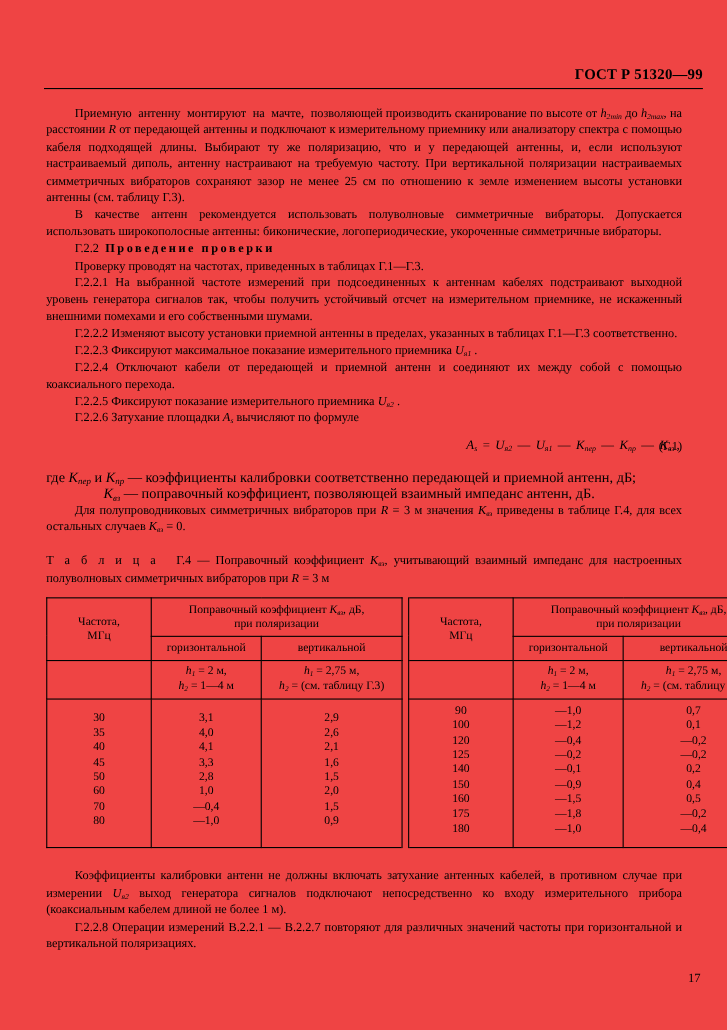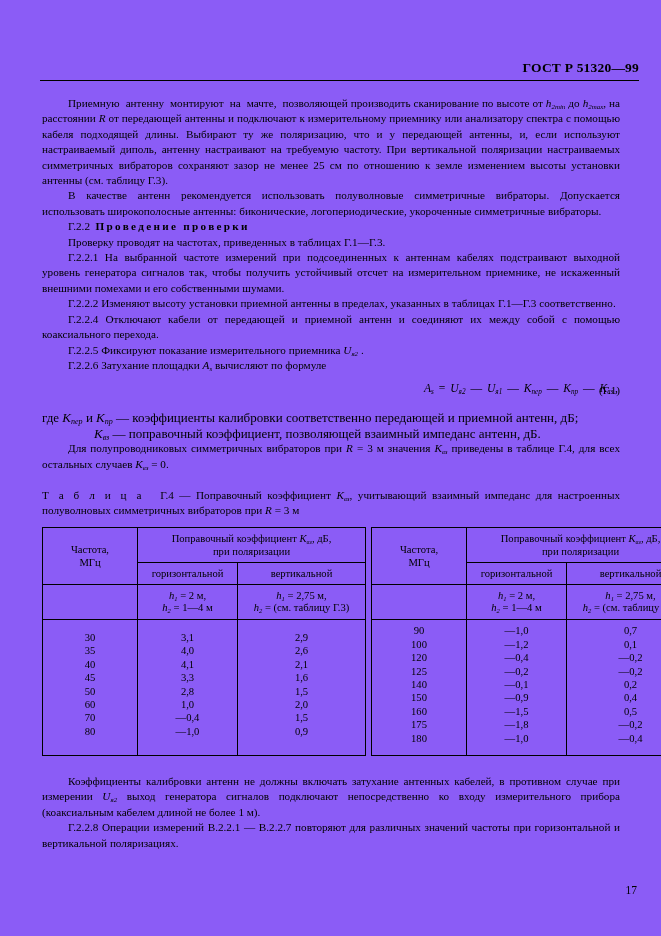--- a/index.html
+++ b/index.html
@@ -13,21 +13,21 @@
     position: relative;
     font-family: "Liberation Serif", "DejaVu Serif", serif;
     color: #000000;
     overflow: hidden;
   }
   .page {
     position: absolute;
     left: 0; top: 0;
     width: 661px;
     height: 936px;
-    background: #8b5cf6;
+    background: #ef4444;
   }
 
   
   .header {
     position: absolute;
     left: 40px;
     right: 22px;
     top: 60px;
     text-align: right;
   }
@@ -181,20 +181,23 @@
     <p class="para">
       <span>Г.2.2</span>&nbsp;&nbsp;<span class="spaced">Проведение проверки</span>
     </p>
 
     <p class="para">Проверку проводят на частотах, приведенных в таблицах Г.1—Г.3.</p>
 
     <p class="para">Г.2.2.1 На выбранной частоте измерений при подсоединенных к антеннам кабелях подстраивают выходной уровень генератора сигналов так, чтобы получить устойчивый отсчет на измерительном приемнике, не искаженный внешними помехами и его собственными шумами.</p>
 
     <p class="para">Г.2.2.2 Изменяют высоту установки приемной антенны в пределах, указанных в таблицах Г.1—Г.3 соответственно.</p>
 
+    <p class="para">
+      <span>Г.2.2.3 Фиксируют максимальное показание измерительного приемника </span><span class="it"><span>U</span><sub>я1</sub></span><span> .</span>
+    </p>
 
     <p class="para">Г.2.2.4 Отключают кабели от передающей и приемной антенн и соединяют их между собой с помощью коаксиального перехода.</p>
 
     <p class="para">
       <span>Г.2.2.5 Фиксируют показание измерительного приемника </span><span class="it"><span>U</span><sub>я2</sub></span><span> .</span>
     </p>
 
     <p class="para">
       <span>Г.2.2.6 Затухание площадки </span><span class="it"><span>A</span><sub>s</sub></span><span> вычисляют по формуле</span>
     </p>

